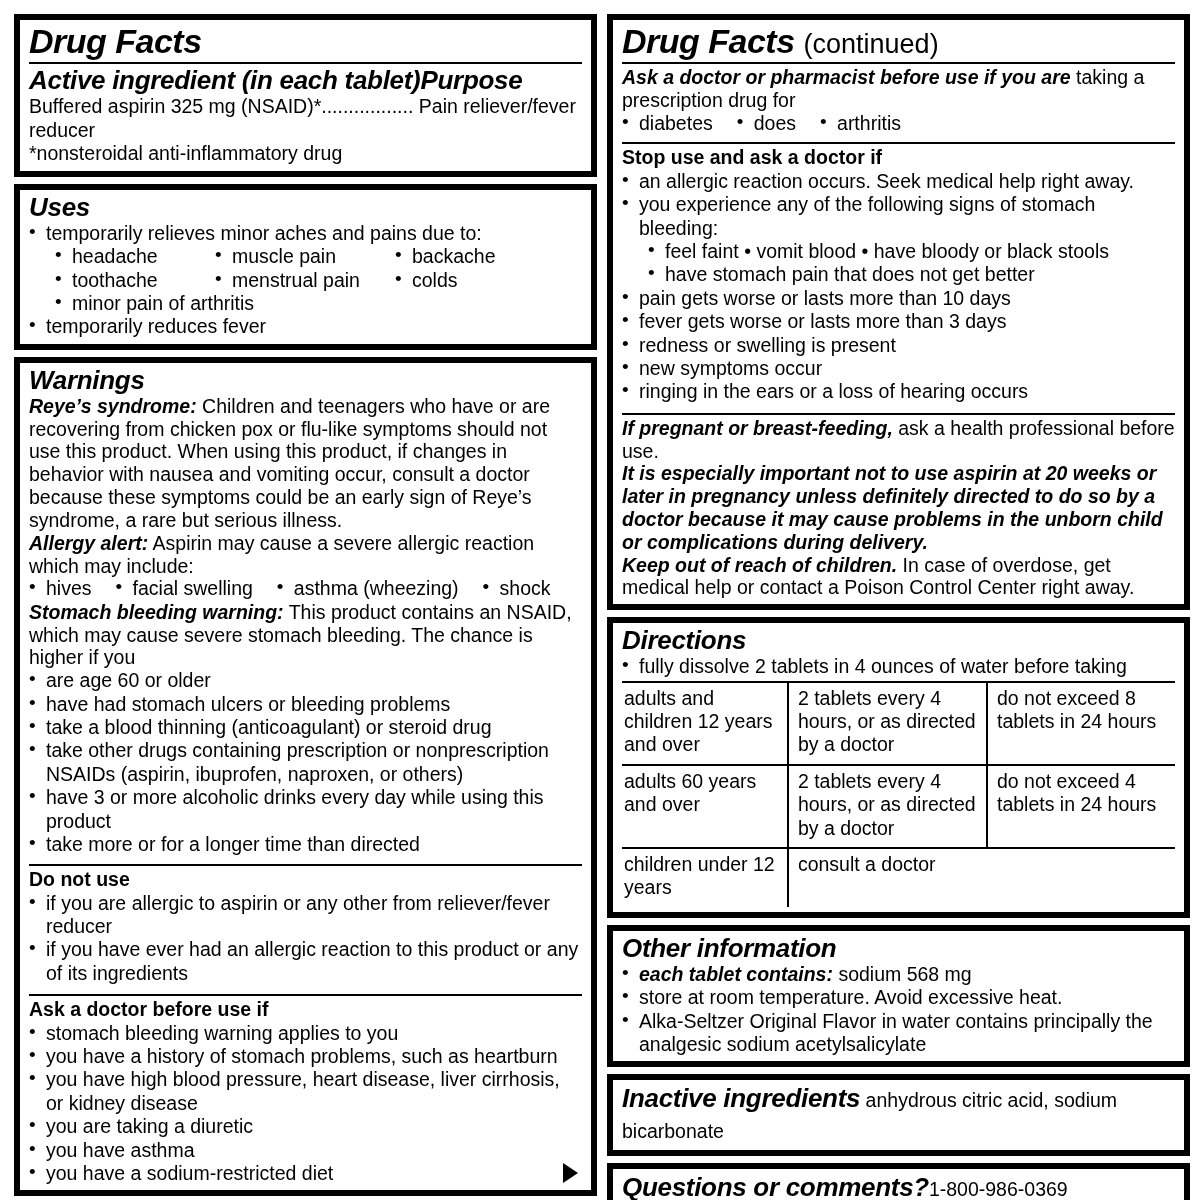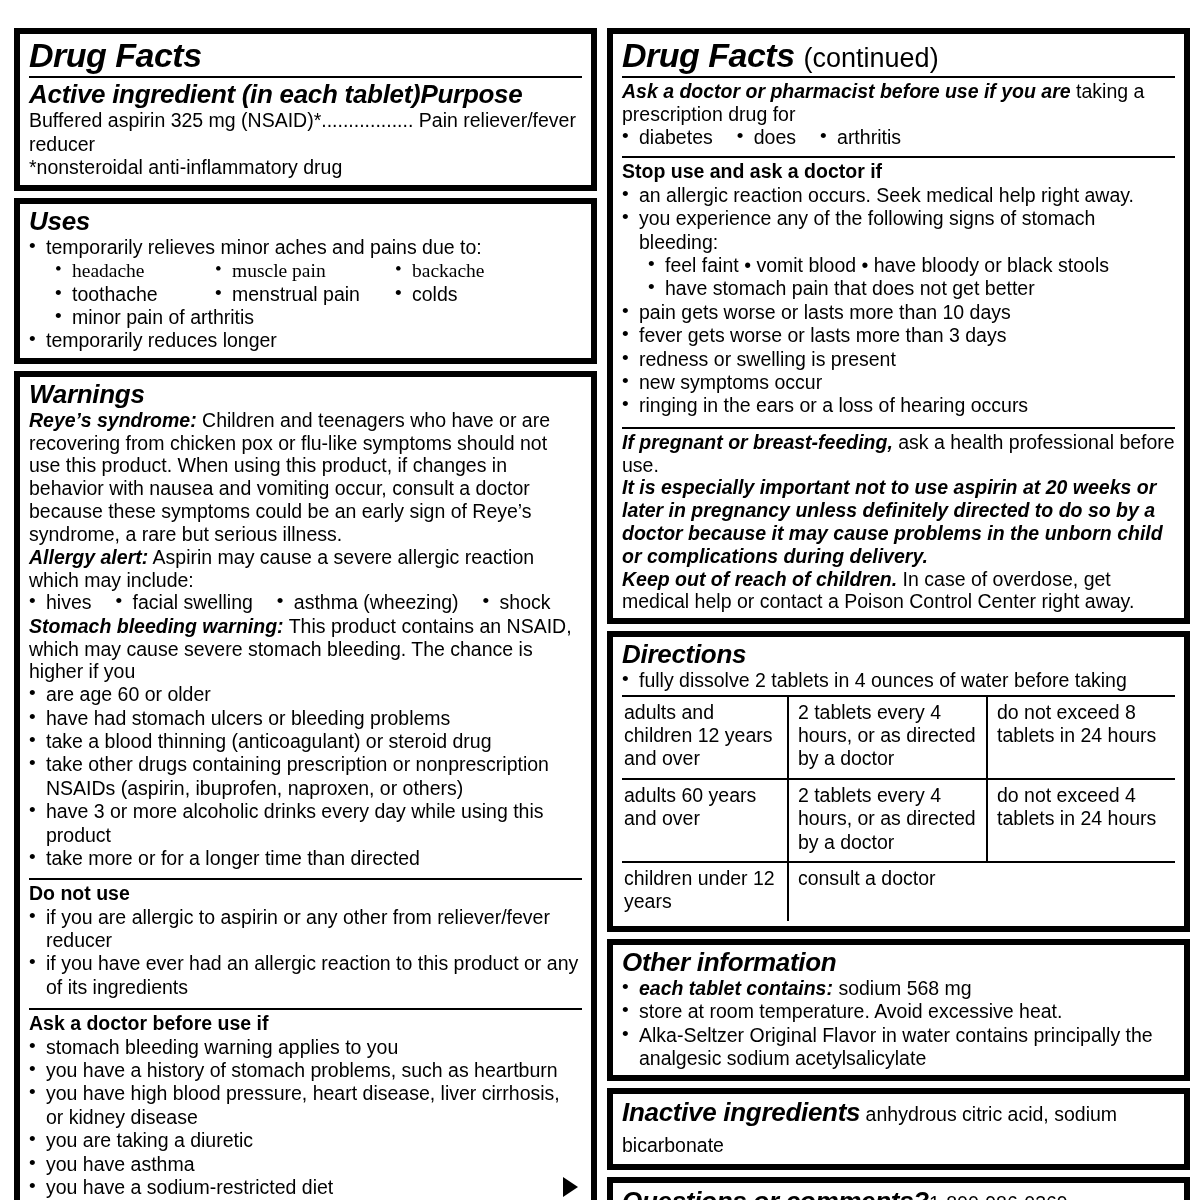--- a/index.html
+++ b/index.html
@@ -6,21 +6,21 @@
   html, body {
     width: 1200px; height: 1200px;
     background: #ffffff;
     font-family: "Liberation Sans", sans-serif;
     color: #000000;
     overflow: hidden;
   }
   .page {
     width: 1200px; height: 1200px;
     position: relative;
-    padding: 28px 10px 14px 14px;
+    padding: 14px 10px 14px 14px;
     display: flex;
     gap: 10px;
   }
   .col { width: 585px; display: flex; flex-direction: column; }
 
   
   .panel {
     border: 6px solid #000;
     background: #fff;
     padding: 0;
@@ -118,59 +118,59 @@
         <div class="txt">*nonsteroidal anti-inflammatory drug</div>
       </div>
     </div>
 
     <div class="panel">
       <div class="pad">
         <div class="sec-title">Uses</div>
         <ul>
           <li>temporarily relieves minor aches and pains due to:</li>
         </ul>
-        <div class="cols3" style="margin-left:26px;font-family:Liberation Serif, serif;">
-          <div class="c" style="width:160px;">
-              <ul>
-                <li>headache</li>
-              </ul>
-            </div>
-          <div class="c" style="width:180px;">
-              <ul>
-                <li>muscle pain</li>
-              </ul>
-            </div>
-          <div class="c">
-              <ul>
-                <li>backache</li>
-              </ul>
-            </div>
-        </div>
         <div class="cols3" style="margin-left:26px;">
           <div class="c" style="width:160px;">
               <ul>
+                <li>headache</li>
+              </ul>
+            </div>
+          <div class="c" style="width:180px;">
+              <ul>
+                <li>muscle pain</li>
+              </ul>
+            </div>
+          <div class="c">
+              <ul>
+                <li>backache</li>
+              </ul>
+            </div>
+        </div>
+        <div class="cols3" style="margin-left:26px;">
+          <div class="c" style="width:160px;">
+              <ul>
                 <li>toothache</li>
               </ul>
             </div>
           <div class="c" style="width:180px;">
               <ul>
                 <li>menstrual pain</li>
               </ul>
             </div>
           <div class="c">
               <ul>
                 <li>colds</li>
               </ul>
             </div>
         </div>
         <ul>
           <li class="sub">minor pain of arthritis</li>
         </ul>
         <ul>
-          <li>temporarily reduces longer</li>
+          <li>temporarily reduces fever</li>
         </ul>
       </div>
     </div>
 
     <div class="panel" style="flex:1;">
       <div class="pad">
         <div class="sec-title">Warnings</div>
 
         <div class="txt tight">
           <span class="txt-b">Reye’s syndrome:</span><span> Children and teenagers who have or are recovering from chicken pox or flu-like symptoms should not use this product. When using this product, if changes in behavior with nausea and vomiting occur, consult a doctor because these symptoms could be an early sign of Reye’s syndrome, a rare but serious illness.</span>

